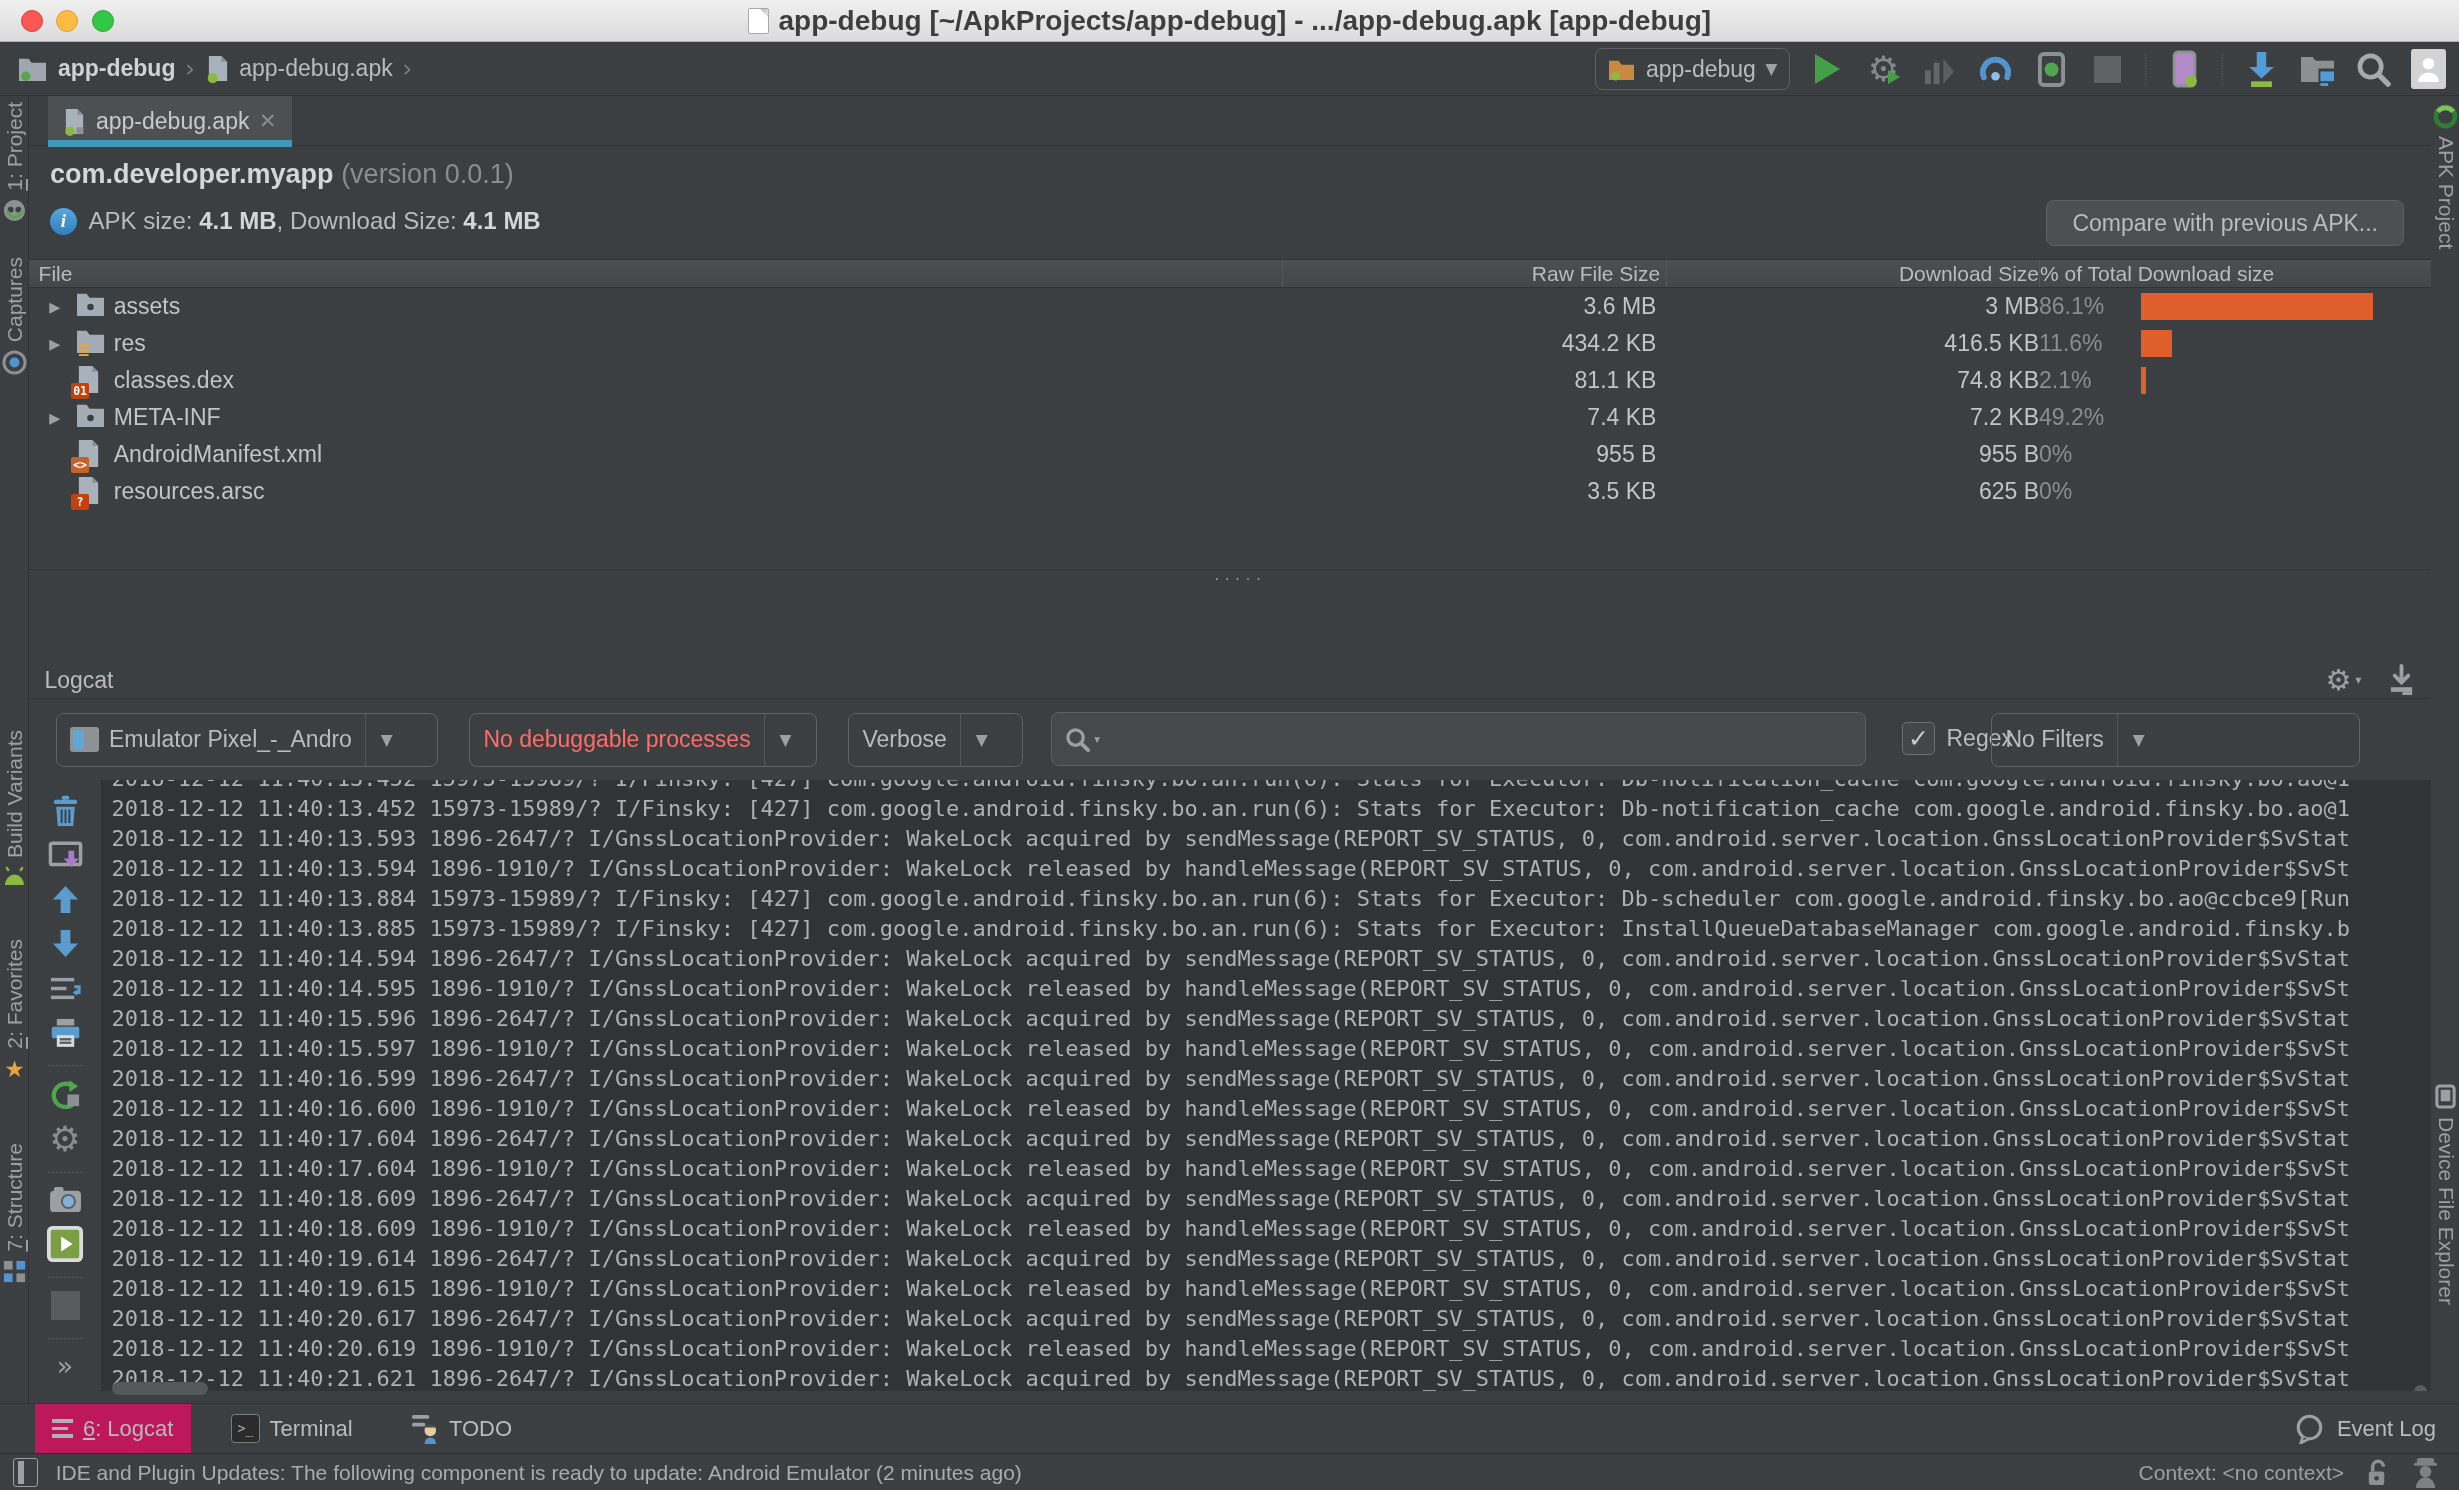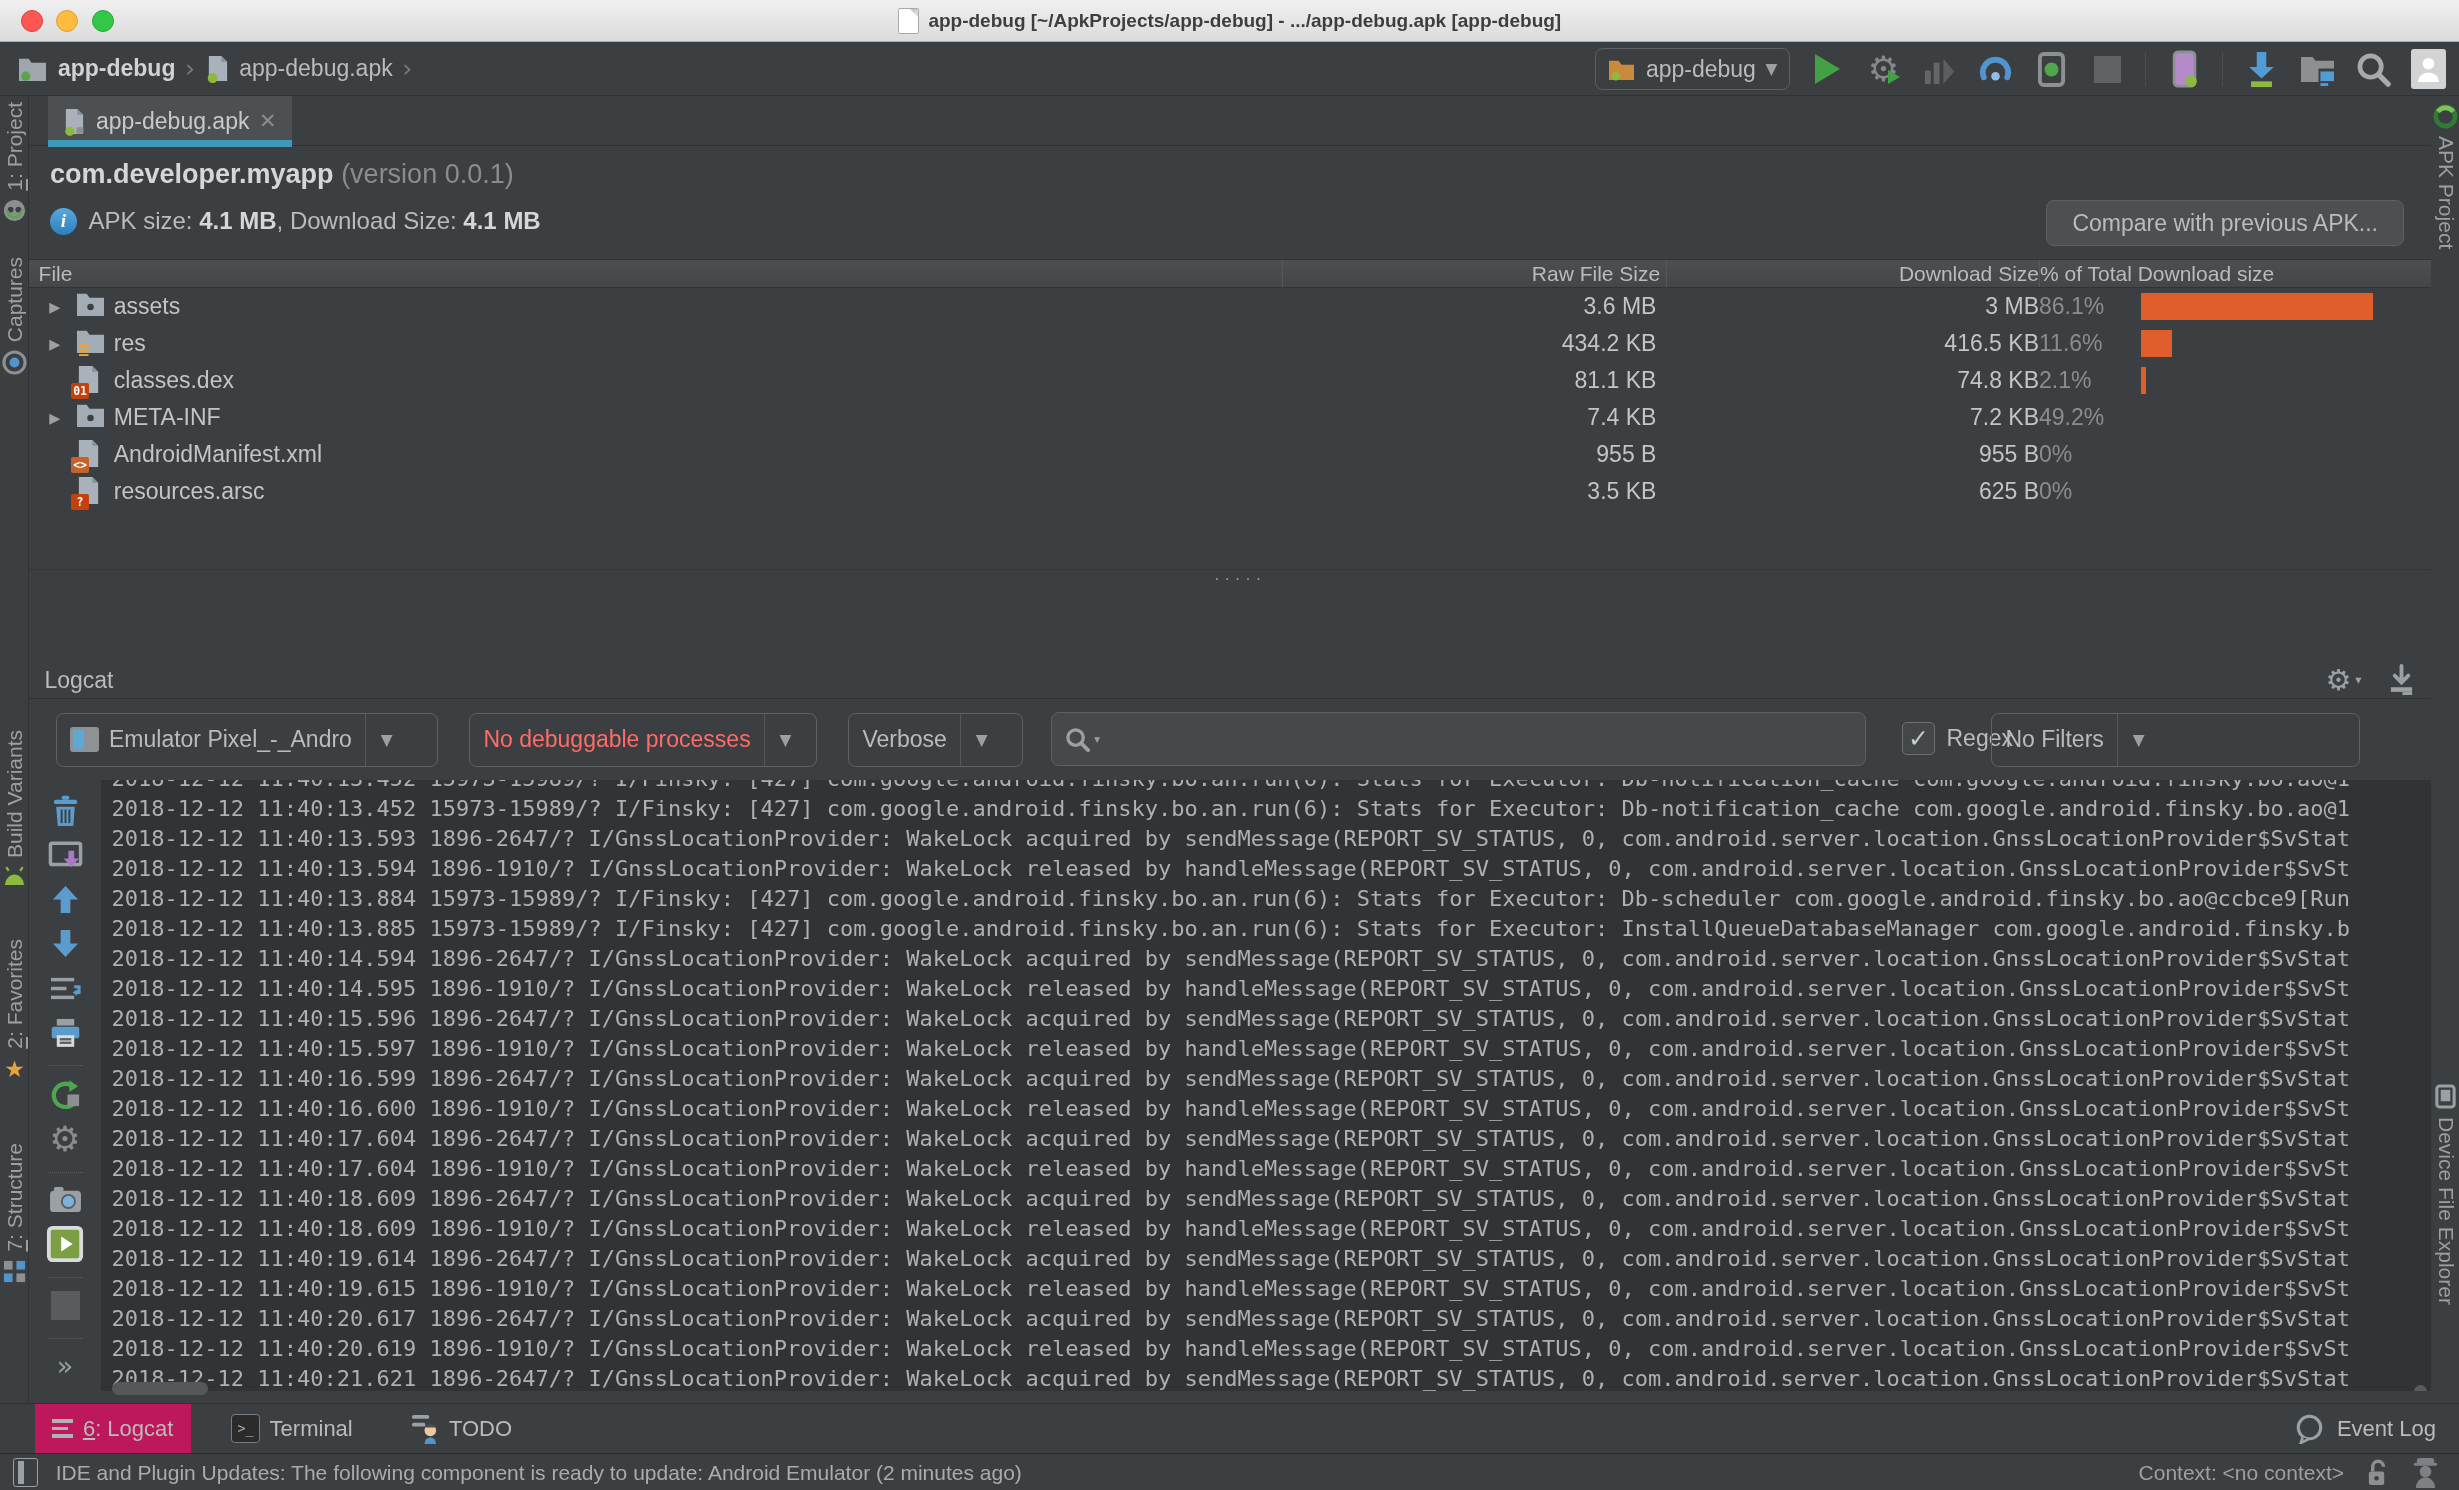--- a/index.html
+++ b/index.html
@@ -9,21 +9,21 @@
   
   .titlebar { position:absolute; left:0; top:0; width:2459px; height:42px;
     background:linear-gradient(#F0F0F0,#DBDBDB); border-bottom:1px solid #AFAFAF;
     display:flex; align-items:center; }
   .traffic { position:absolute; left:21px; top:0; height:42px; display:flex; align-items:center; gap:13.4px; }
   .tl { width:22px; height:22px; border-radius:50%; }
   .tl.red { background:#FC5753; border:1px solid #DF3E38; }
   .tl.yellow { background:#FDBC40; border:1px solid #DE9F34; }
   .tl.green { background:#33C748; border:1px solid #27AA35; }
   .title-center { margin:0 auto; display:flex; align-items:center; gap:9.6px; color:#3E3E3E;
-    font-size:19px; font-weight:600; }
+    font-size:28px; font-weight:600; }
   .proxy-doc { width:21px; height:26px; background:#FFFFFF; border:1px solid #A9A9A9; border-radius:1.9px; position:relative; }
   .proxy-doc:after { content:""; position:absolute; right:0; top:0; border:4.8px solid; border-color:#D6D6D6 #DBDBDB #D6D6D6 #D6D6D6;
     border-top-color:#c9c9c9; width:0; height:0; border-left-color:transparent; border-bottom-color:transparent; }
 
   
   .main-toolbar { position:absolute; left:0; top:42px; width:2459px; height:54px; background:#3C3F41;
     border-bottom:1px solid #323232; display:flex; align-items:center; }
   .breadcrumbs { display:flex; align-items:center; gap:9.6px; padding-left:17.3px; font-size:23px; }
   .crumb-bold { font-weight:bold; color:#D0D3D6; }
   .crumb { color:#BBBBBB; }

